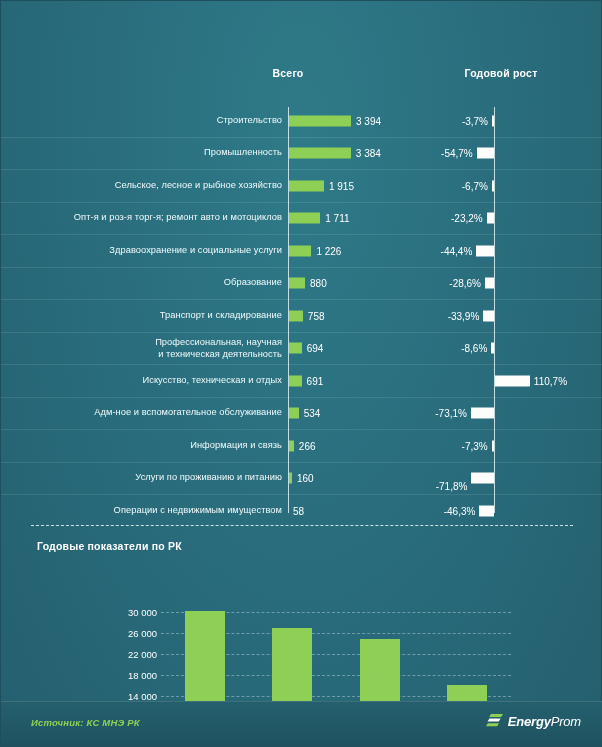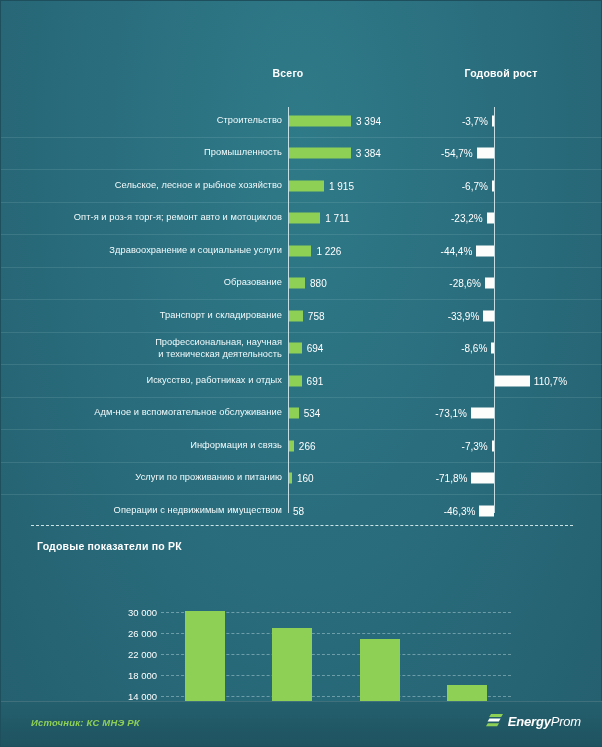--- a/index.html
+++ b/index.html
@@ -208,21 +208,21 @@
       </div>
       <div class="row">
         <div class="row-label">Профессиональная, научная
 и техническая деятельность</div>
         <div class="bar-total" style="width: 12.6777px;"></div>
         <div class="val-total" style="left: 305.678px;">694</div>
         <div class="bar-growth" style="width: 2.709px; left: 490.291px;"></div>
         <div class="val-growth" style="left: 486.291px; transform: translate(-100%, -50%);">-8,6%</div>
       </div>
       <div class="row">
-        <div class="row-label">Искусство, работниках и отдых</div>
+        <div class="row-label">Искусство, техническая и отдых</div>
         <div class="bar-total" style="width: 12.6229px;"></div>
         <div class="val-total" style="left: 305.623px;">691</div>
         <div class="bar-growth" style="width: 34.8705px; left: 494px;"></div>
         <div class="val-growth" style="left: 532.87px;">110,7%</div>
       </div>
       <div class="row">
         <div class="row-label">Адм-ное и вспомогательное обслуживание</div>
         <div class="bar-total" style="width: 9.75486px;"></div>
         <div class="val-total" style="left: 302.755px;">534</div>
         <div class="bar-growth" style="width: 23.0265px; left: 469.974px;"></div>
@@ -233,21 +233,21 @@
         <div class="bar-total" style="width: 4.85916px;"></div>
         <div class="val-total" style="left: 297.859px;">266</div>
         <div class="bar-growth" style="width: 2.2995px; left: 490.7px;"></div>
         <div class="val-growth" style="left: 486.7px; transform: translate(-100%, -50%);">-7,3%</div>
       </div>
       <div class="row">
         <div class="row-label">Услуги по проживанию и питанию</div>
         <div class="bar-total" style="width: 3px;"></div>
         <div class="val-total" style="left: 296px;">160</div>
         <div class="bar-growth" style="width: 22.617px; left: 470.383px;"></div>
-        <div class="val-growth" style="left: 466.383px; transform: translate(-100%, -50%);">-71,8%</div>
+        <div class="val-growth" style="left: 466.383px; transform: translate(-100%, -50%); margin-top: 8px;">-71,8%</div>
       </div>
       <div class="row">
         <div class="row-label">Операции с недвижимым имуществом</div>
         <div class="bar-total" style="width: 0px;"></div>
         <div class="val-total" style="left: 292px;">58</div>
         <div class="bar-growth" style="width: 14.5845px; left: 478.416px;"></div>
         <div class="val-growth" style="left: 474.416px; transform: translate(-100%, -50%);">-46,3%</div>
       </div>
     </div>
 

